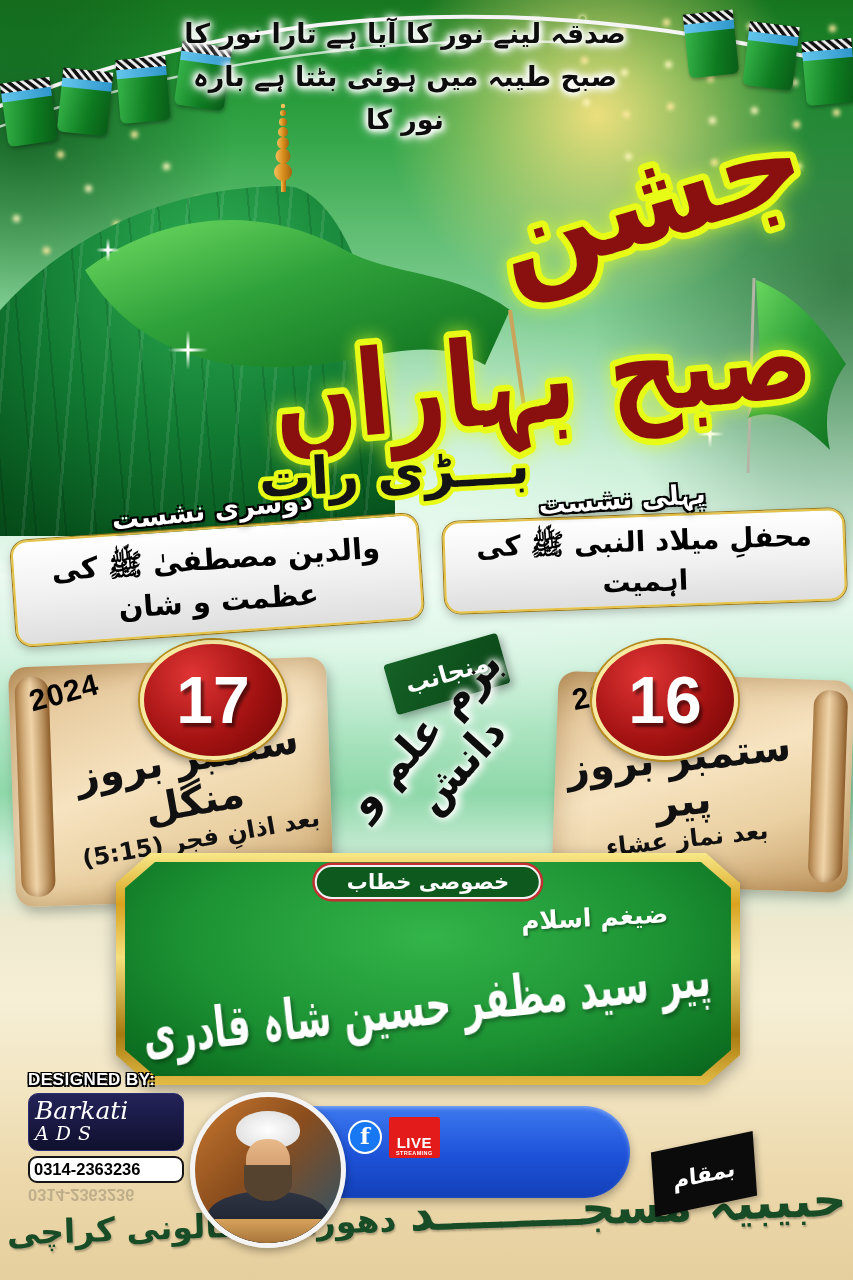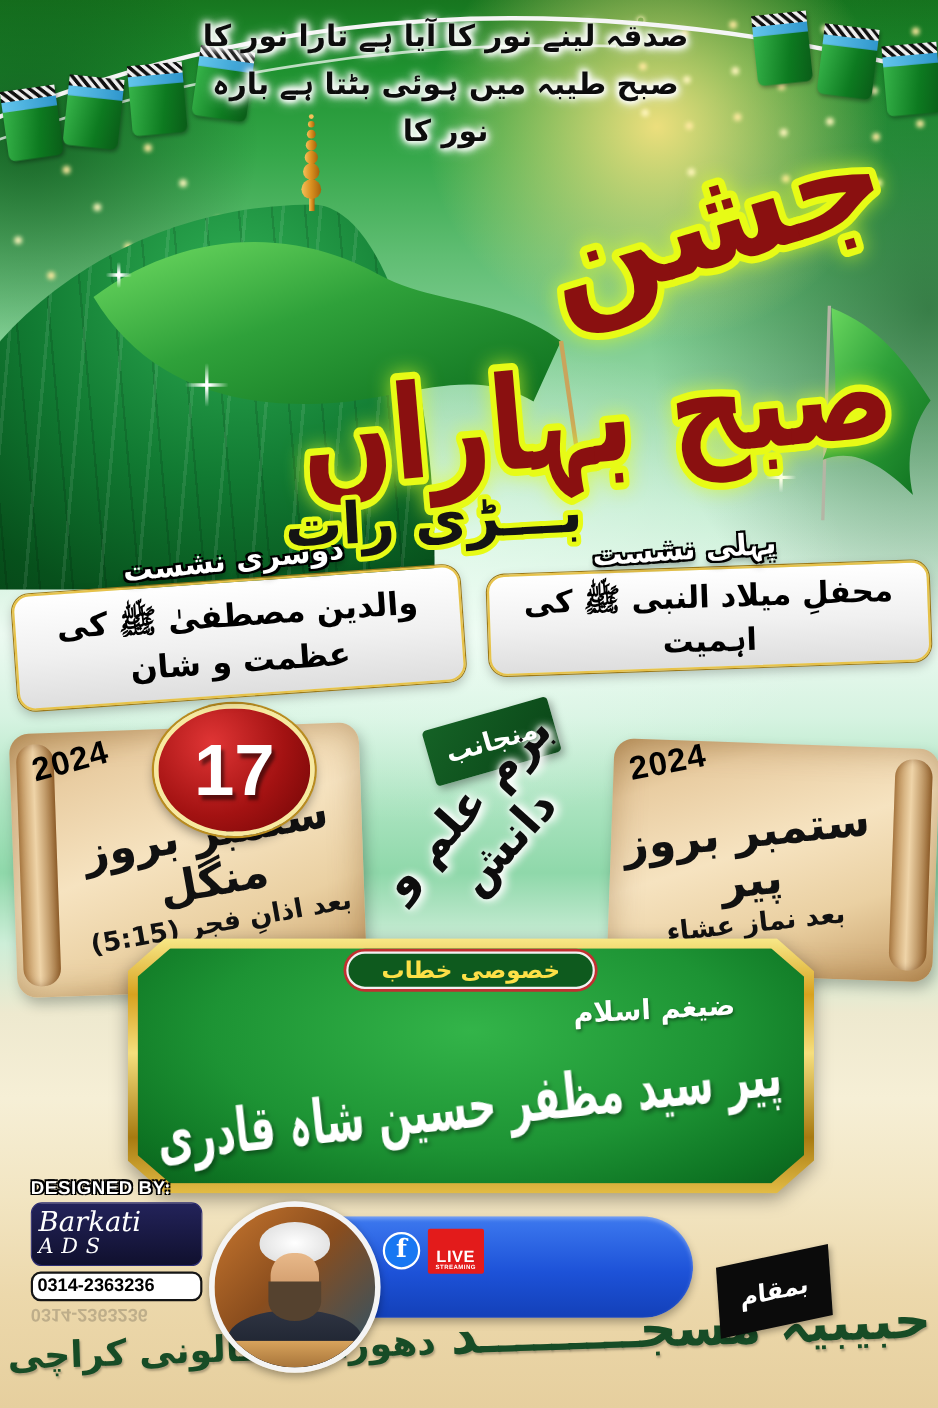--- a/index.html
+++ b/index.html
@@ -100,21 +100,21 @@
     text-shadow:0 0 5px #fff,0 0 10px #fff,3px 3px 9px #fff;}
   
   .khitab{position:absolute;left:116px;top:853px;width:624px;height:232px;z-index:4;
     filter:drop-shadow(0 5px 8px rgba(0,0,0,.35));}
   .khitab .frame{position:absolute;inset:0;
     background:linear-gradient(180deg,#f8e887 0%,#d8a21f 22%,#f6df7d 45%,#a87a10 78%,#e3bc45 100%);
     clip-path:polygon(34px 0,calc(100% - 34px) 0,100% 30px,100% calc(100% - 30px),calc(100% - 34px) 100%,34px 100%,0 calc(100% - 30px),0 30px);}
   .khitab .inner{position:absolute;inset:9px;
     background:radial-gradient(ellipse at 50% 35%,#33b449 0%,#1d9334 55%,#0e7423 85%,#0a611c 100%);
     clip-path:polygon(30px 0,calc(100% - 30px) 0,100% 26px,100% calc(100% - 26px),calc(100% - 30px) 100%,30px 100%,0 calc(100% - 26px),0 26px);}
-  .special{position:absolute;top:12px;left:50%;transform:translateX(-50%);background:#0e5a1e;color:#fde047;
+  .special{position:absolute;top:12px;left:50%;transform:translateX(-50%);background:#0e5a1e;color:#ffffff;
     font-size:21px;font-weight:bold;padding:3px 30px;border-radius:22px;border:2px solid #f2f2f2;
     box-shadow:0 0 0 2.5px #c03030;direction:rtl;white-space:nowrap;}
   .honorific{position:absolute;top:50px;right:72px;transform:rotate(-3deg);color:#fff;font-size:25px;
     font-weight:bold;direction:rtl;text-shadow:1px 2px 3px rgba(0,0,0,.4);}
   
   .designed{position:absolute;left:28px;top:1070px;width:156px;text-align:left;z-index:5;
     font-family:"Liberation Sans",sans-serif;}
   .designed .hd{color:#fff;font-weight:bold;font-size:17px;letter-spacing:.5px;
     text-shadow:-1.5px -1.5px 0 #000,1.5px -1.5px 0 #000,-1.5px 1.5px 0 #000,1.5px 1.5px 0 #000;}
   .designed .brand{margin-top:3px;background:linear-gradient(180deg,#23235a,#10102e);border-radius:10px;
@@ -278,20 +278,21 @@
   </div>
 
   <div class="scroll scroll-right">
     <div class="curl"></div>
     <span class="yr">2024</span>
     <div class="scroll-inner">
       <div class="dayline">ستمبر بروز پیر</div>
       <div class="timeline">بعد نماز عشاء</div>
     </div>
   </div>
+  <div class="day-badge b16">16</div>
 
   <div class="scroll scroll-left">
     <div class="curl"></div>
     <span class="yr" style="left:20px;top:10px">2024</span>
     <div class="scroll-inner">
       <div class="dayline">ستمبر بروز منگل</div>
       <div class="timeline">بعد اذانِ فجر (5:15)</div>
     </div>
   </div>
   <div class="day-badge b17">17</div>

